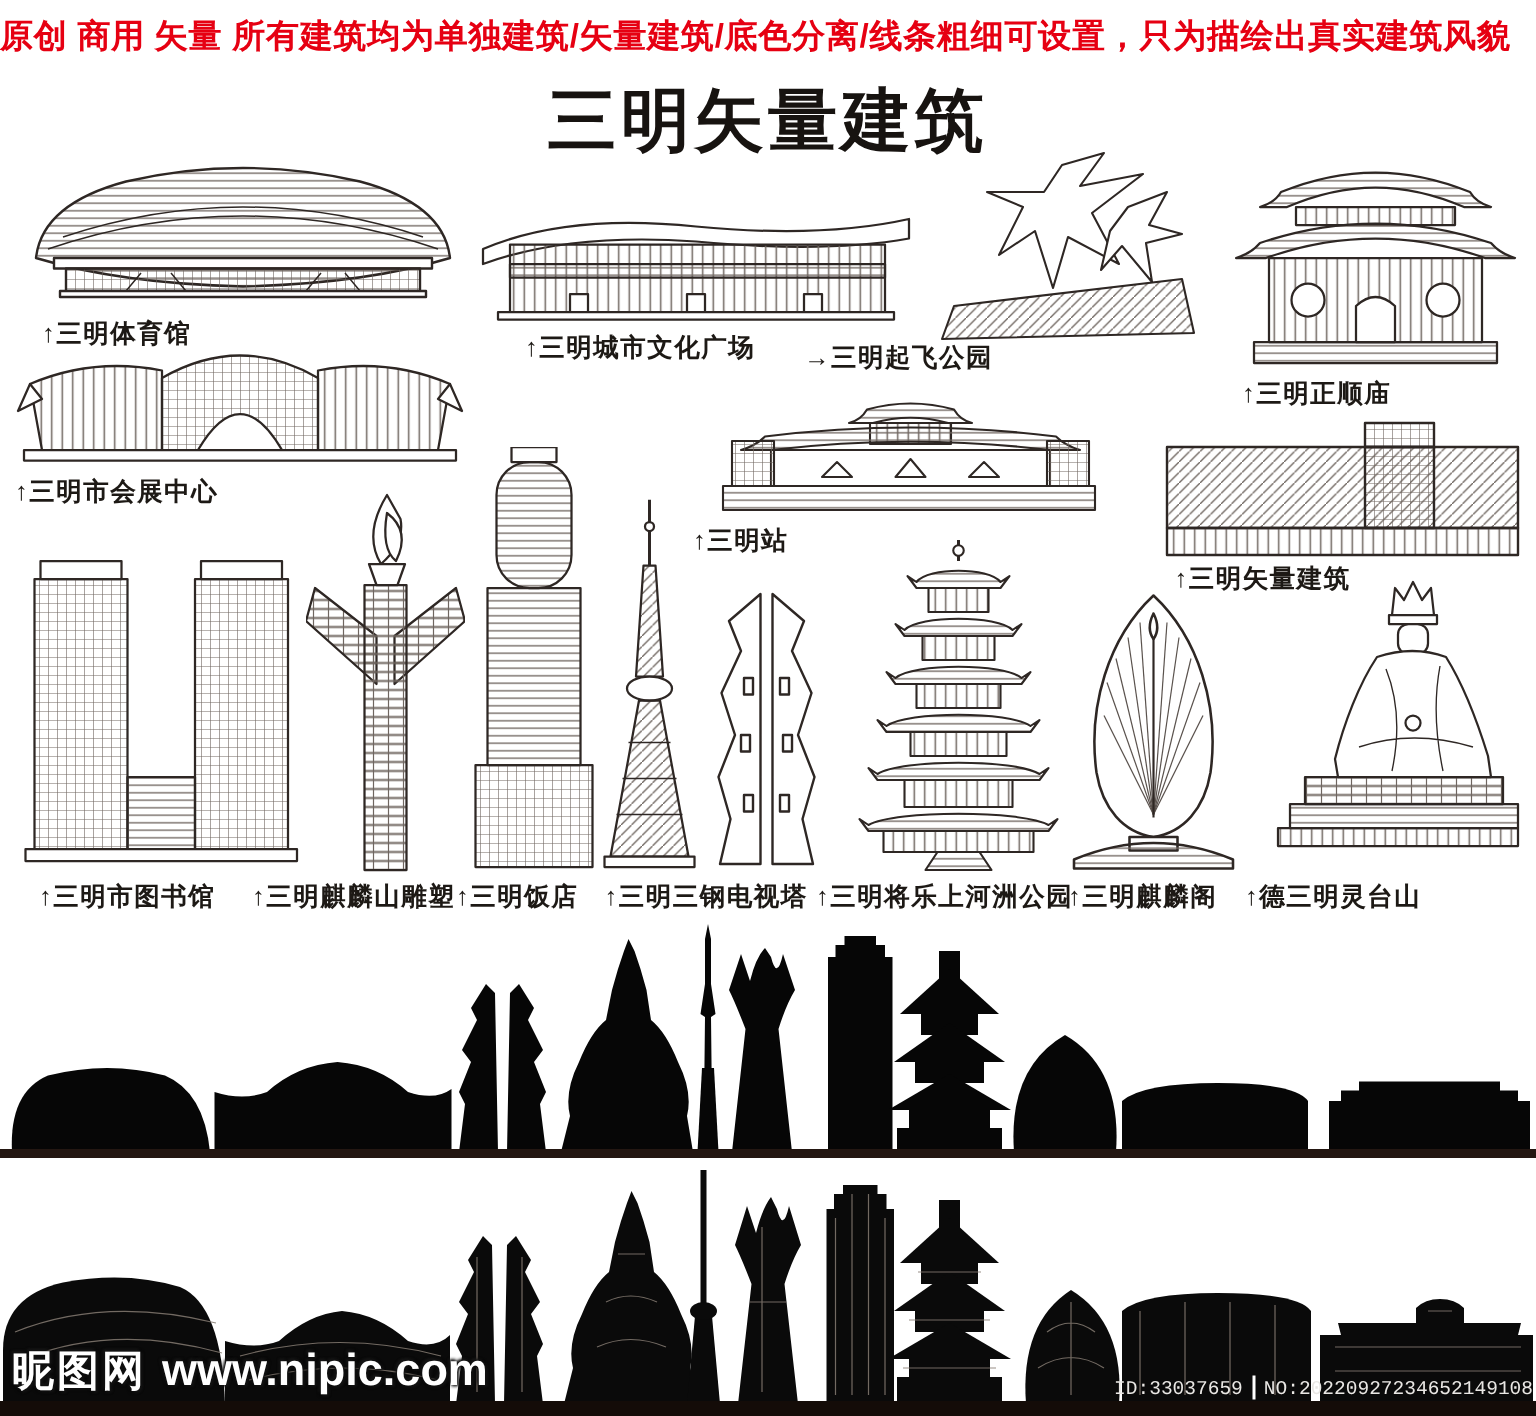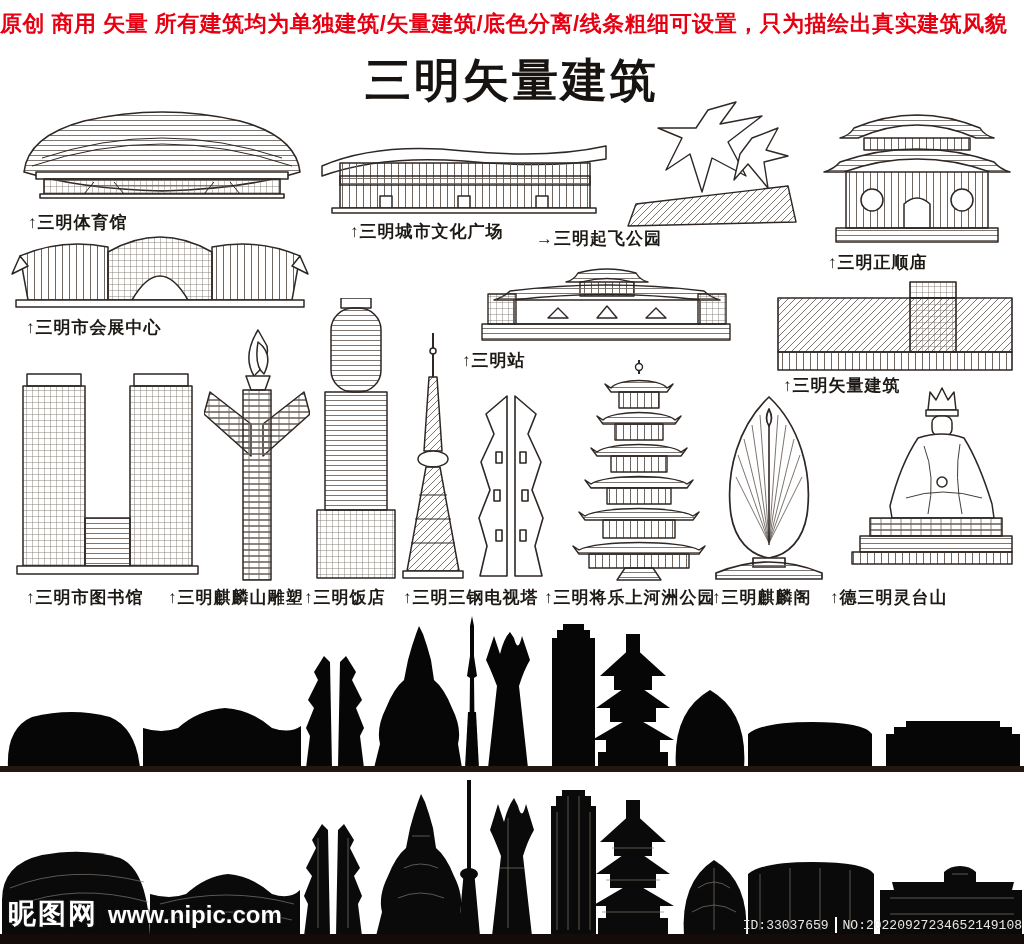--- a/index.html
+++ b/index.html
@@ -11,21 +11,21 @@
   .title{top:50px;left:0;width:1024px;text-align:center;color:#171310;font-weight:800;
          font-size:46px;letter-spacing:3px;}
   .lbl{position:absolute;font-size:17px;font-weight:600;color:#1d1915;letter-spacing:1px;
        white-space:nowrap;}
   .art{position:absolute;}
   .baseline1{top:766px;left:0;width:1024px;height:6px;background:#241712;}
   .bottombar{top:934px;left:0;width:1024px;height:10px;background:#140c08;}
   .watermark{top:895px;left:8px;color:#ffffff;font-weight:bold;display:flex;align-items:baseline;gap:10px;
              text-shadow:0 0 3px #000,1px 1px 2px #222,-1px -1px 2px #222;}
   .watermark .logo{font-size:28px;letter-spacing:2px;}
-  .watermark .site{font-size:24px;font-weight:600;}
+  .watermark .site{font-size:30px;font-weight:600;}
   .stamp{top:917px;right:2px;display:flex;align-items:center;gap:6px;color:#e9e7e4;font-size:13px;font-family:Liberation Mono, monospace;}
   .stamp .divider{width:2px;height:16px;background:#ffffff;}
 </style>
 </head>
 <body>
 
 <svg width="0" height="0" class="abs" aria-hidden="true">
   <defs>
     <pattern id="pGrid" width="6" height="6" patternUnits="userSpaceOnUse">
       <path d="M6 0H0V6" fill="none" stroke="#6f6660" stroke-width="0.8"></path>
@@ -236,21 +236,21 @@
     <rect x="34" y="132" width="132" height="18" fill="url(#pBrick)"></rect>
     <rect x="24" y="150" width="152" height="16" fill="url(#pH)"></rect>
     <rect x="16" y="166" width="160" height="12" fill="url(#pV)"></rect>
   </g>
 </svg>
 
 <div class="lbl" style="left:28px;top:211px">↑三明体育馆</div>
 <div class="lbl" style="left:350px;top:220px">↑三明城市文化广场</div>
 <div class="lbl" style="left:536px;top:227px">→三明起飞公园</div>
 <div class="lbl" style="left:828px;top:251px">↑三明正顺庙</div>
-<div class="lbl" style="left:26px;top:316px">↑三明市会展中心</div>
+<div class="lbl" style="left:10px;top:316px">↑三明市会展中心</div>
 <div class="lbl" style="left:462px;top:349px">↑三明站</div>
 <div class="lbl" style="left:783px;top:374px">↑三明矢量建筑</div>
 <div class="lbl" style="left:26px;top:586px">↑三明市图书馆</div>
 <div class="lbl" style="left:168px;top:586px">↑三明麒麟山雕塑</div>
 <div class="lbl" style="left:304px;top:586px">↑三明饭店</div>
 <div class="lbl" style="left:403px;top:586px">↑三明三钢电视塔</div>
 <div class="lbl" style="left:544px;top:586px">↑三明将乐上河洲公园</div>
 <div class="lbl" style="left:712px;top:586px">↑三明麒麟阁</div>
 <div class="lbl" style="left:830px;top:586px">↑德三明灵台山</div>
 

